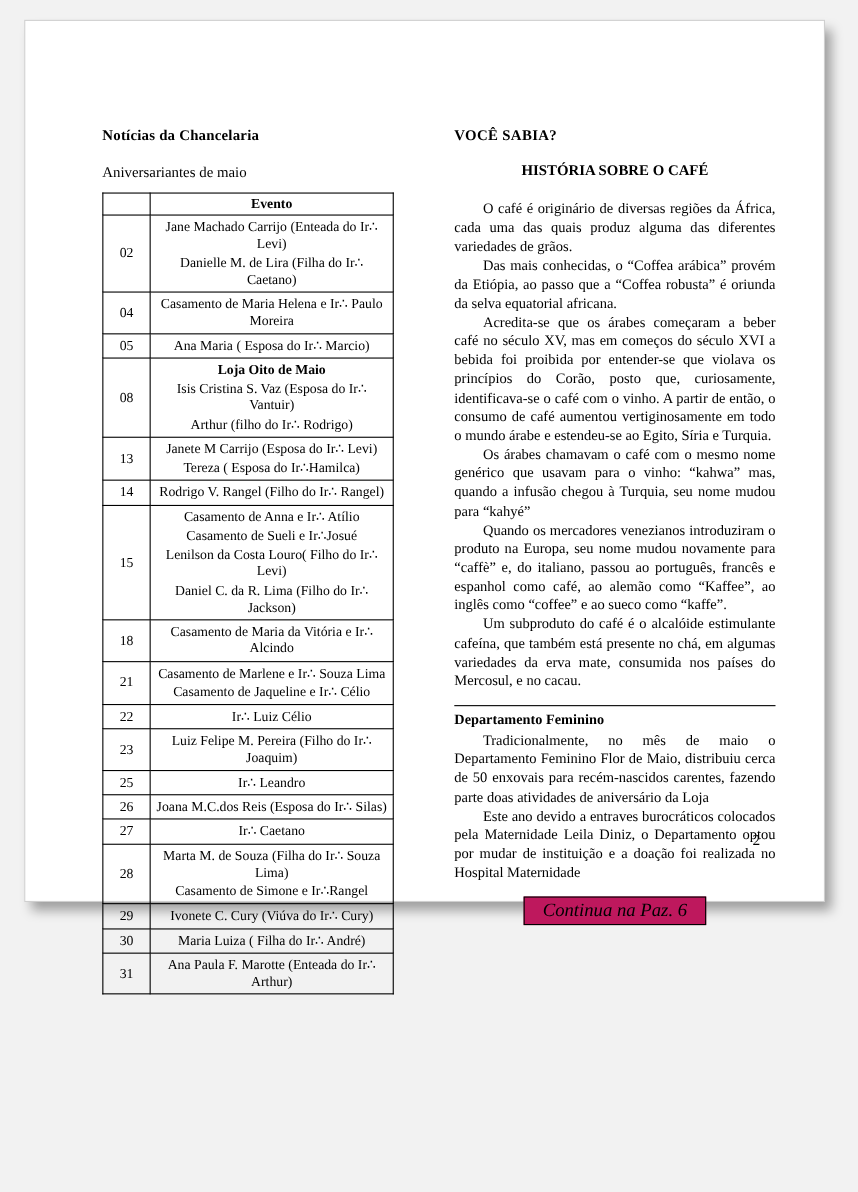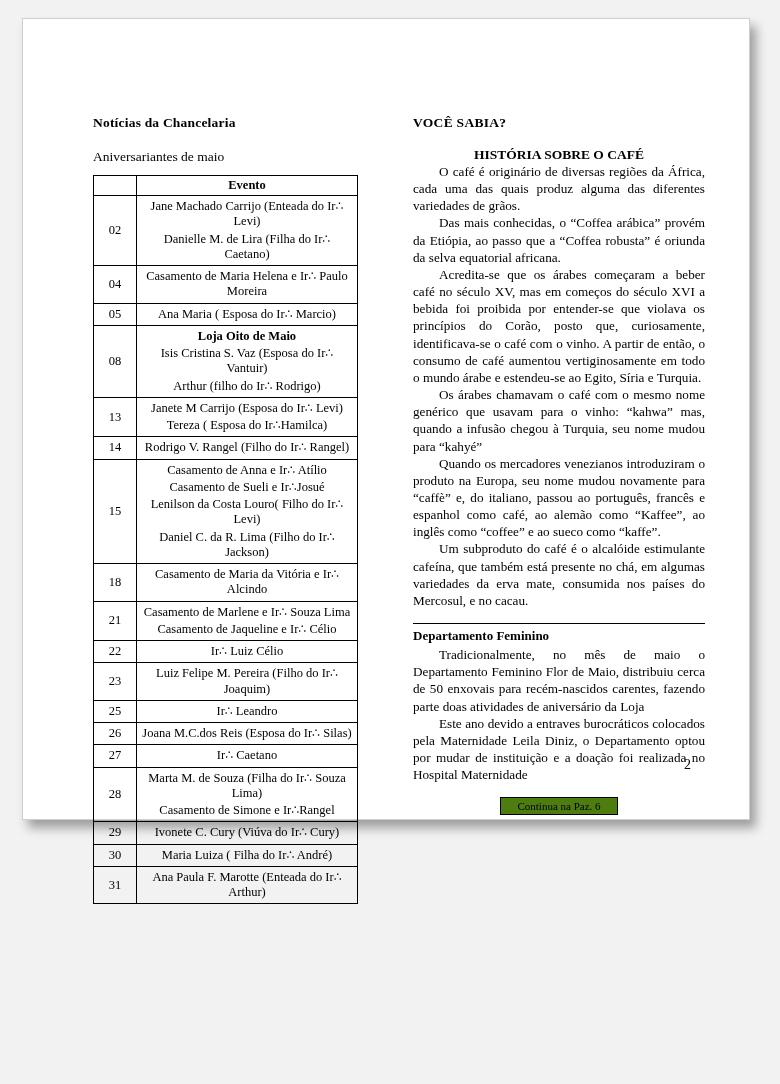--- a/index.html
+++ b/index.html
@@ -90,21 +90,21 @@
   .right-title {
     font-weight: bold;
     font-size: 13.5px;
     margin: 0 0 16px 0;
     letter-spacing: 0.3px;
   }
   .article-title {
     font-weight: bold;
     font-size: 13.5px;
     text-align: center;
-    margin: 0 0 0 0;
+    margin: 0 0 18px 0;
   }
   p.body {
     margin: 0;
     font-size: 13.2px;
     line-height: 1.30;
     text-align: justify;
     text-indent: 26px;
     hyphens: auto;
   }
   .rule {
@@ -117,23 +117,24 @@
     font-size: 13px;
     margin: 0 0 2px 0;
   }
   .continua-wrap {
     margin-top: 14px;
     display: flex;
     justify-content: center;
   }
   .continua {
     border: 1px solid #000;
-    font-size: 11px;
+    font-size: 17px;
     padding: 2px 16px;
-    background: #4d7c0f;
+    background: #be185d;
+    font-style: italic;
   }
   .page-number {
     position: absolute;
     right: 58px;
     bottom: 46px;
     font-size: 14px;
   }
 </style>
 </head>
 <body>

